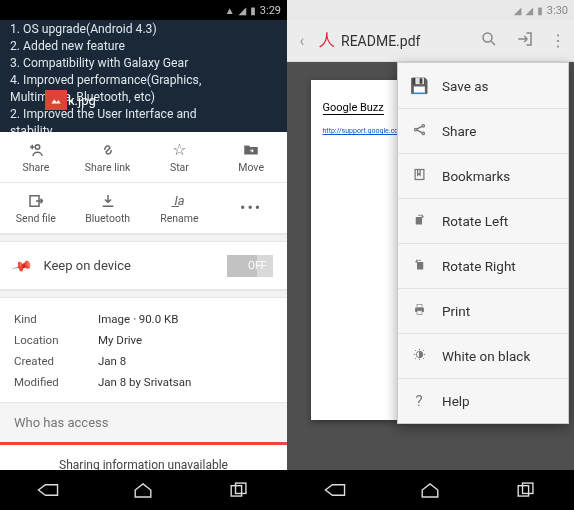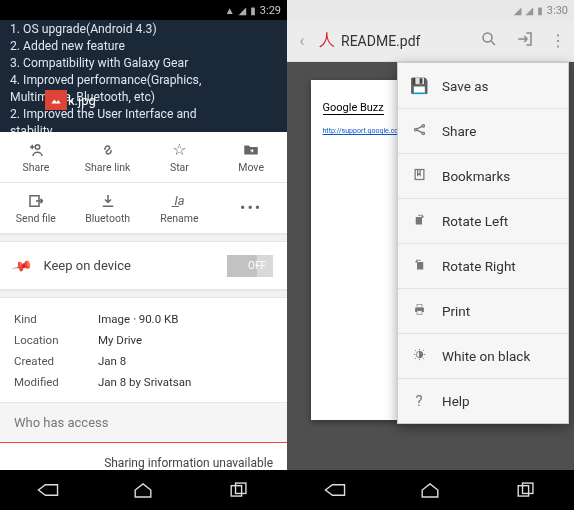--- a/index.html
+++ b/index.html
@@ -30,22 +30,22 @@
 .spacer { flex: 1; }
 .toggle { width: 46px; height: 22px; background: #d9d9d9; position: relative; color: #fff; font-size: 10px; display: flex; align-items: center; }
 .toggle .knob { position: absolute; left: 0; top: 0; width: 30px; height: 22px; background: #c2c2c2; }
 .toggle .lbl { position: absolute; right: 7px; font-size: 10px; color: #fff; }
 
 .meta { padding: 10px 14px; font-size: 11.5px; color: #444; border-bottom: 1px solid #e6e6e6; }
 .meta-row { display: flex; height: 21px; align-items: center; gap: 12px; }
 .meta-row .k { width: 72px; color: #555; }
 .meta-row .v { color: #333; }
 
-.access-head { padding: 12px 14px; font-size: 13px; color: #777; background: #f5f5f5; border-bottom: 1px solid #ef4444; }
-.access-body { padding: 13px 14px; font-size: 12px; color: #444; text-align: right; }
+.access-head { padding: 12px 14px; font-size: 13px; color: #777; background: #f5f5f5; border-bottom: 3px solid #ef4444; }
+.access-body { padding: 13px 14px; font-size: 12px; color: #444; text-align: center; }
 
 
 .navbar { position: absolute; bottom: 0; left: 0; right: 0; height: 40px; background: #000; display: flex; justify-content: space-around; align-items: center; }
 .navbtn { width: 26px; height: 18px; }
 .navbtn svg { width: 100%; height: 100%; }
 
 
 .ab { height: 42px; background: #ececec; display: flex; align-items: center; padding: 0 4px; gap: 6px; border-bottom: 1px solid #ddd; }
 .ab .back { width: 22px; text-align: center; color: #999; font-size: 16px; }
 .ab .pdf-ic { color: #d23; font-size: 16px; }

